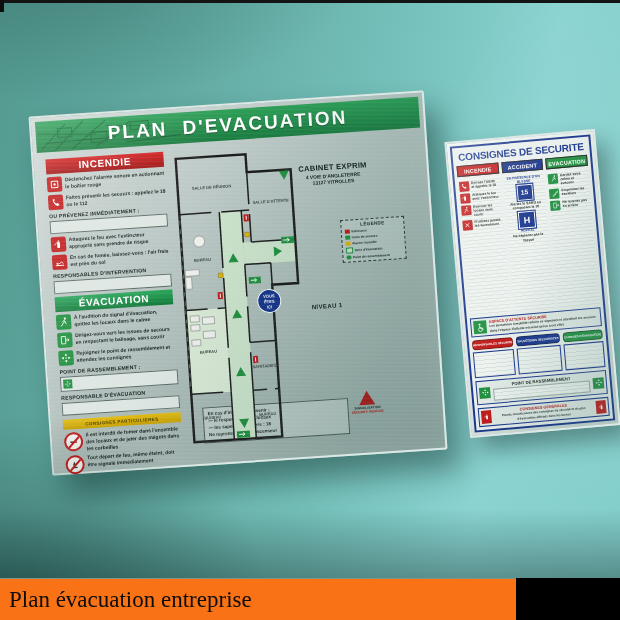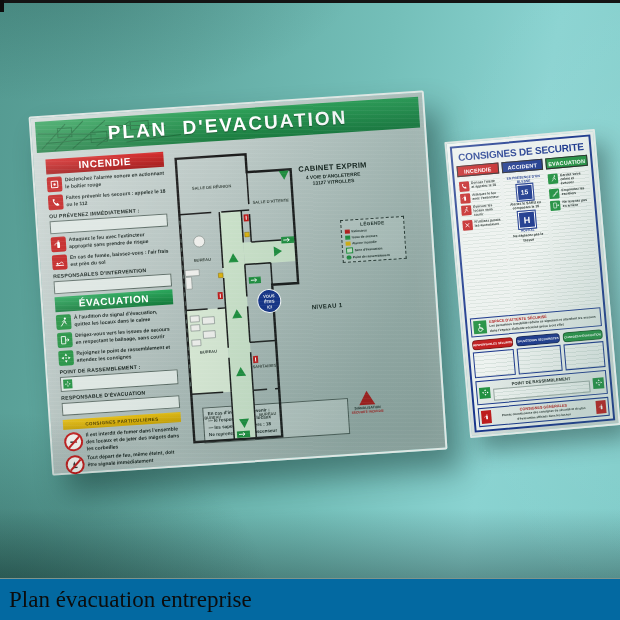--- a/index.html
+++ b/index.html
@@ -9,21 +9,21 @@
     background:linear-gradient(100deg,#549a91 0%,#63aba3 28%,#74bfb9 55%,#8ad3d1 78%,#7fccc9 100%);}
   .photo .vignette{position:absolute;inset:0;pointer-events:none;
     background:
       radial-gradient(ellipse 420px 300px at 0% 105%, rgba(10,45,40,0.42), transparent 65%),
       radial-gradient(ellipse 500px 220px at 10% -5%, rgba(15,55,50,0.25), transparent 60%),
       radial-gradient(ellipse 300px 500px at 103% 45%, rgba(255,255,255,0.10), transparent 70%),
       linear-gradient(rgba(0,0,0,0) 88%, rgba(5,25,22,0.35) 100%);}
   .edge-top{position:absolute;top:0;left:0;width:620px;height:3px;background:#141414;}
   .edge-corner{position:absolute;top:0;left:0;width:4px;height:12px;background:#0d0d0d;}
   
-  .caption-bar{position:relative;width:620px;height:42px;background:#0369a1;border-top:1px solid #7e948c;
+  .caption-bar{position:relative;width:516px;height:42px;background:#f97316;border-top:1px solid #7e948c;
     display:flex;align-items:center;}
   .caption-bar span{font-family:"Liberation Serif",serif;font-size:23px;color:#0c0c0c;padding-left:9px;}
   
   .sign-left{position:absolute;left:40px;top:103px;width:392px;height:356px;
     transform:rotate(-3.8deg);transform-origin:50% 50%;
     background:linear-gradient(150deg,#ccd6d3 0%,#b4c2bf 45%,#96a8a4 100%);
     border:2px solid #dfe7e4;border-radius:2px;
     box-shadow:14px 20px 30px rgba(6,36,32,0.45), inset 0 0 30px rgba(255,255,255,0.12);}
   .sign-left::before{content:"";position:absolute;inset:0;z-index:9;pointer-events:none;
     background:linear-gradient(115deg,rgba(255,255,255,0.20),rgba(255,255,255,0) 38%,rgba(30,90,80,0.16) 82%),

